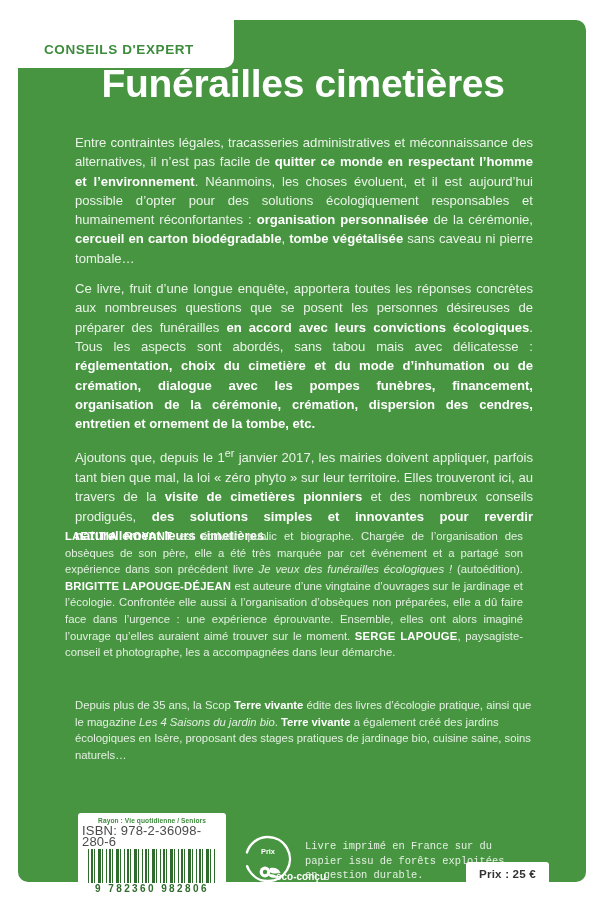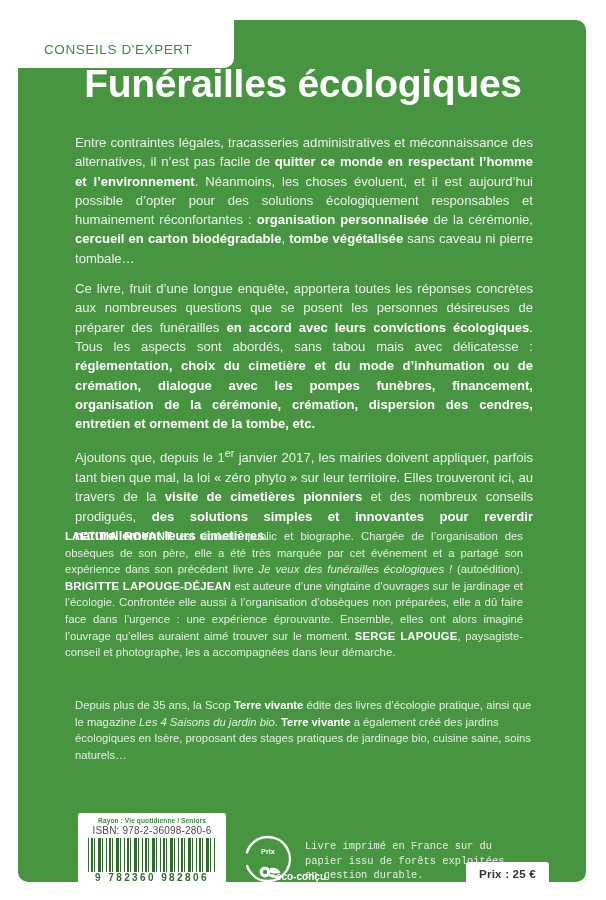--- a/index.html
+++ b/index.html
@@ -29,21 +29,21 @@
     position:absolute;
     left:0px;top:0px;
     width:216px;height:48px;
     background:#ffffff;
     border-bottom-right-radius:10px;
   }
   .eyebrow{
     position:absolute;
     left:26px;top:22px;
     font-size:13.5px;
-    font-weight:normal;
+    font-weight:bold;
     letter-spacing:0.6px;
     color:#3d8b3d;
     font-family:"Liberation Sans", sans-serif;
   }
   
   .title{
     position:absolute;
     left:0;top:62px;
     width:606px;
     text-align:center;
@@ -104,23 +104,23 @@
   }
   .rayon{
     font-size:6.6px;
     font-weight:bold;
     color:#3d8b3d;
     text-align:center;
     letter-spacing:0.1px;
     line-height:9px;
   }
   .isbn-num{
-    font-size:10px;
+    font-size:13px;
     color:#4a4a4a;
-    text-align:center;
+    text-align:left;
     letter-spacing:0.2px;
     line-height:11px;
     font-family:"Liberation Sans", sans-serif;
   }
   .barcode{
     height:34px;
     margin:2px 6px 0 6px;
     background:
       repeating-linear-gradient(90deg,
         #2f6b2c 0px,#2f6b2c 1px,#ffffff 1px,#ffffff 3px,
@@ -185,21 +185,21 @@
 <div id="cover">
 
   <div class="green-panel">
 
     <div class="eyebrow-notch"></div>
 
     <div class="eyebrow">CONSEILS D'EXPERT</div>
 
   </div>
 
-  <div class="title">Funérailles écologiques</div>
+  <div class="title">Funérailles cimetières</div>
 
   <div class="body-col">
     <p>Entre contraintes légales, tracasseries administratives et méconnaissance des alternatives, il n’est pas facile de <b>quitter ce monde en respectant l’homme et l’environnement</b>. Néanmoins, les choses évoluent, et il est aujourd’hui possible d’opter pour des solutions écologiquement responsables et humainement réconfortantes : <b>organisation personnalisée</b> de la cérémonie, <b>cercueil en carton biodégradable</b>, <b>tombe végétalisée</b> sans caveau ni pierre tombale…</p>
     <p>Ce livre, fruit d’une longue enquête, apportera toutes les réponses concrètes aux nombreuses questions que se posent les personnes désireuses de préparer des funérailles <b>en accord avec leurs convictions écologiques</b>. Tous les aspects sont abordés, sans tabou mais avec délicatesse : <b>réglementation, choix du cimetière et du mode d’inhumation ou de crémation, dialogue avec les pompes funèbres, financement, organisation de la cérémonie, crémation, dispersion des cendres, entretien et ornement de la tombe, etc.</b></p>
     <p>Ajoutons que, depuis le 1<sup>er</sup> janvier 2017, les mairies doivent appliquer, parfois tant bien que mal, la loi « zéro phyto » sur leur territoire. Elles trouveront ici, au travers de la <b>visite de cimetières pionniers</b> et des nombreux conseils prodigués, <b>des solutions simples et innovantes pour reverdir naturellement leurs cimetières</b>.</p>
   </div>
 
   <div class="authors">
     <p style="margin:0"><b>LAETITIA ROYANT</b> est écrivain public et biographe. Chargée de l’organisation des obsèques de son père, elle a été très marquée par cet événement et a partagé son expérience dans son précédent livre <i>Je veux des funérailles écologiques !</i> (autoédition). <b>BRIGITTE LAPOUGE-DÉJEAN</b> est auteure d’une vingtaine d’ouvrages sur le jardinage et l’écologie. Confrontée elle aussi à l’organisation d’obsèques non préparées, elle a dû faire face dans l’urgence : une expérience éprouvante. Ensemble, elles ont alors imaginé l’ouvrage qu’elles auraient aimé trouver sur le moment. <b>SERGE LAPOUGE</b>, paysagiste-conseil et photographe, les a accompagnées dans leur démarche.</p>
   </div>

